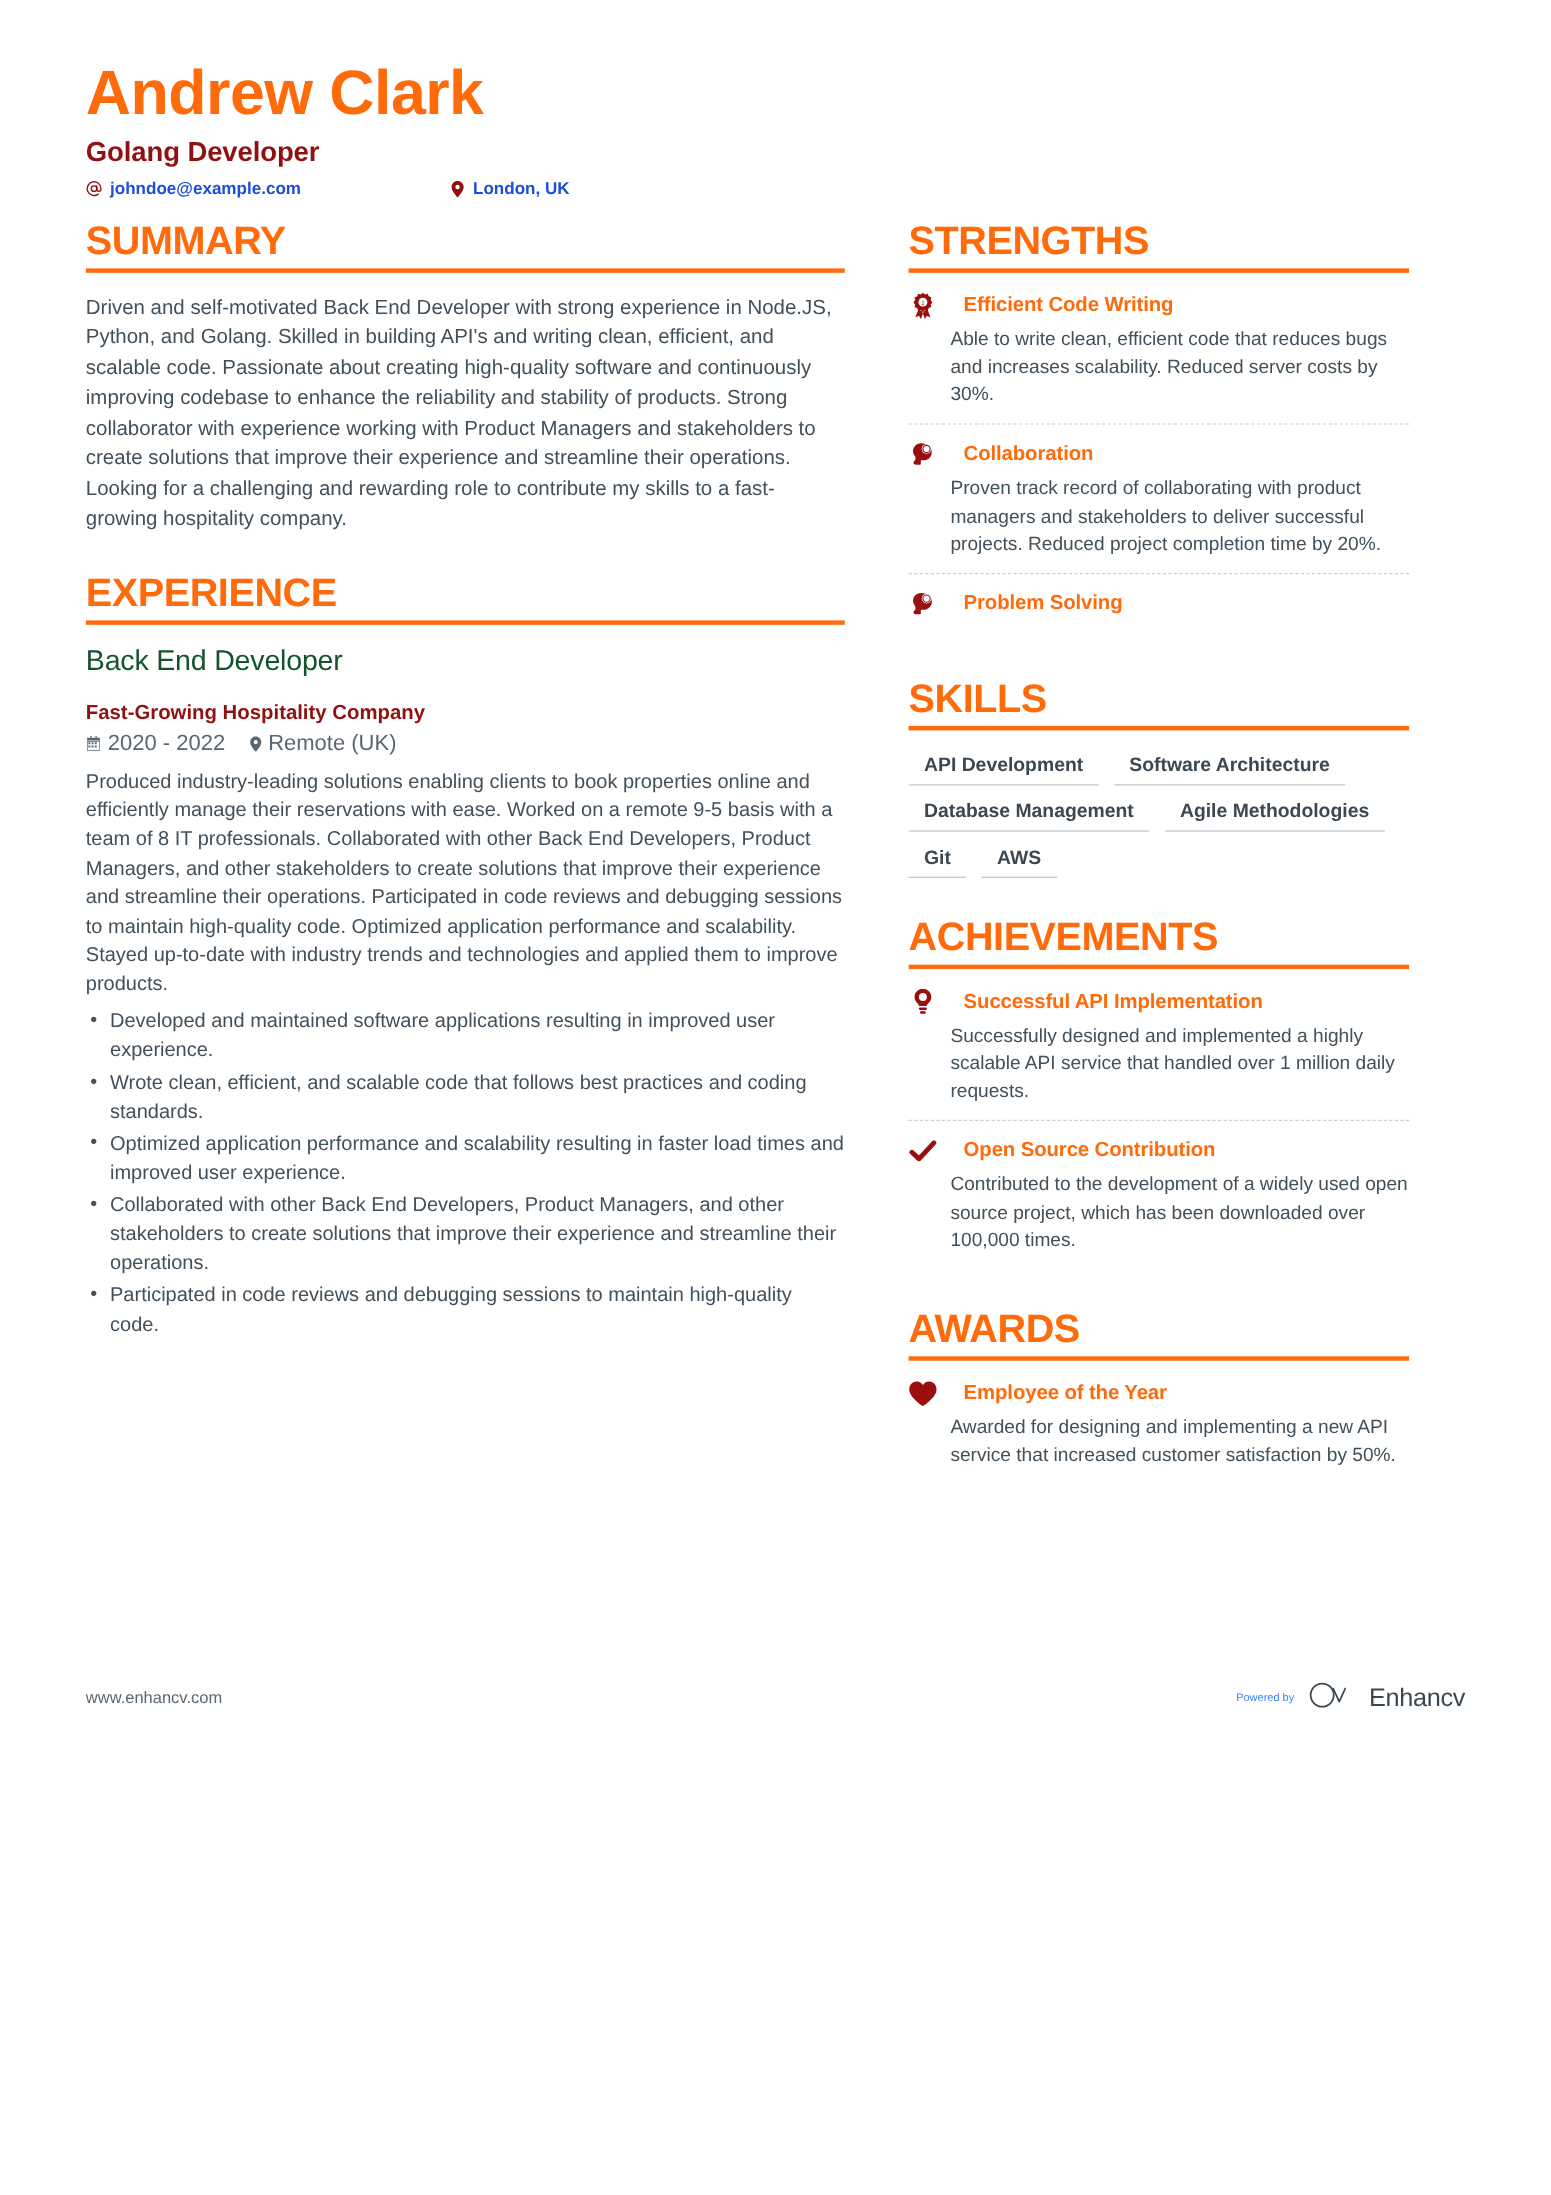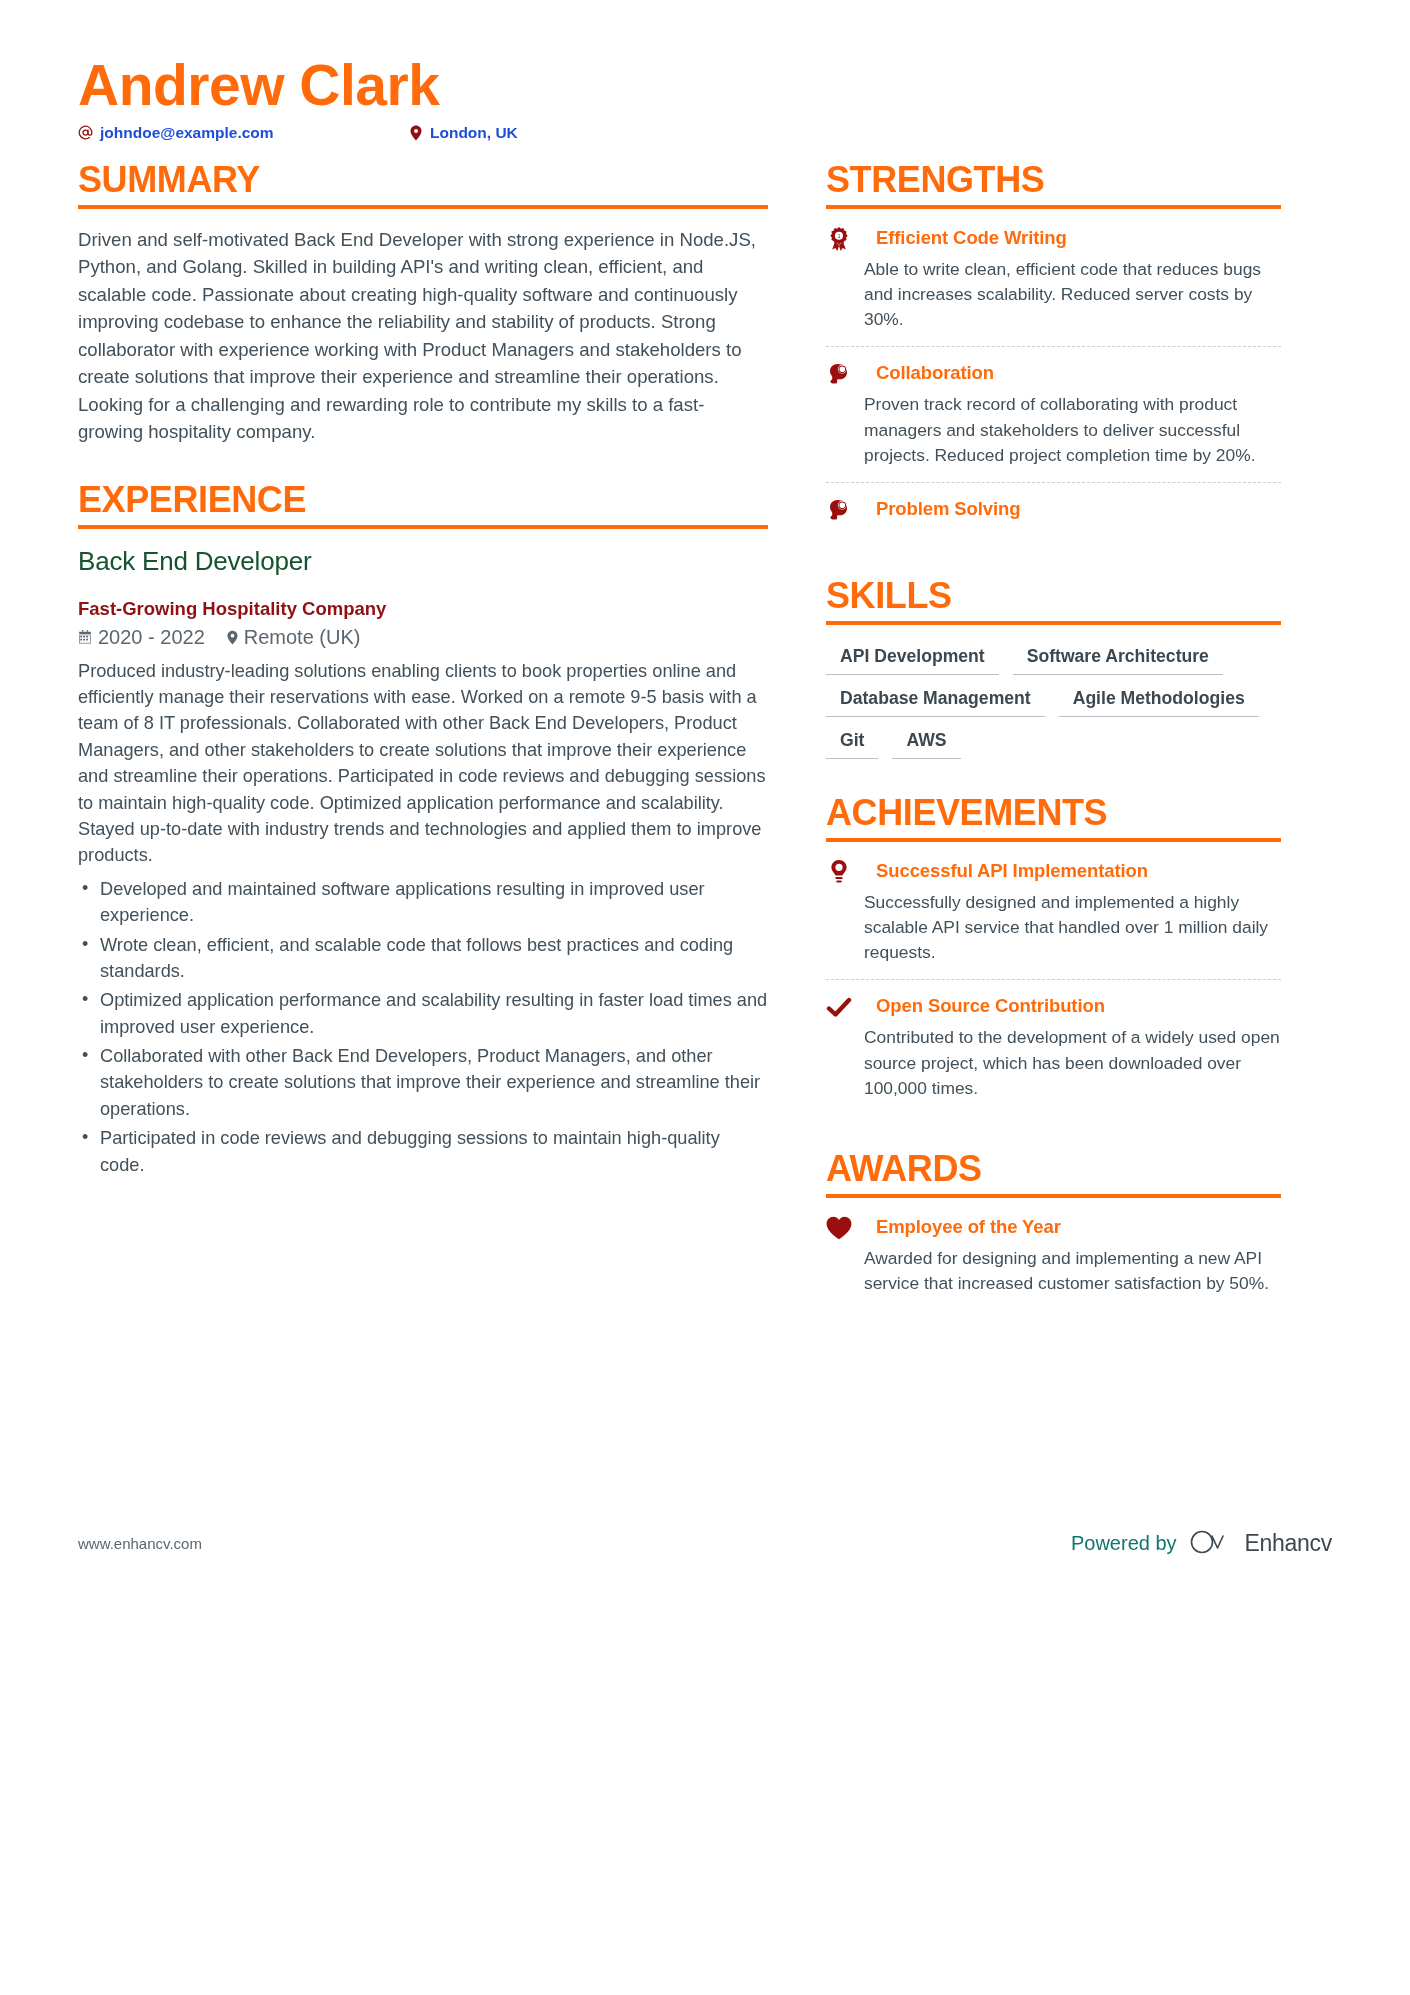--- a/index.html
+++ b/index.html
@@ -198,35 +198,36 @@
     align-items: center;
     justify-content: space-between;
     font-size: 15px;
     color: #5A6670;
   }
   .footer .brand {
     display: flex;
     align-items: center;
     gap: 13px;
   }
-  .footer .powered { font-size: 20px; color: #0f766e; font-weight: 400; }
+  .footer .powered { font-size: 10px; color: #3b82f6; font-weight: 400; }
   .footer .logo-mark { display: block; color: #3B4852; }
   .footer .logo-word {
     font-size: 23px;
     color: #3B4852;
     letter-spacing: -0.3px;
   }
 </style>
 </head>
 <body>
 
 <div class="page">
 
   <div class="header">
     <div class="name">Andrew Clark</div>
+    <div class="job-title">Golang Developer</div>
     <div class="contact-row">
       <div class="contact-item email">
         <span class="contact-ico">
           <svg width="15" height="15" viewBox="0 0 24 24" fill="none" stroke="currentColor" stroke-width="2">
             <circle cx="12" cy="12" r="4"></circle>
             <path d="M16 8v5a3 3 0 0 0 6 0v-1a10 10 0 1 0-3.9 7.9" stroke-linecap="round"></path>
           </svg>
         </span>
         <span>johndoe@example.com</span>
       </div>

